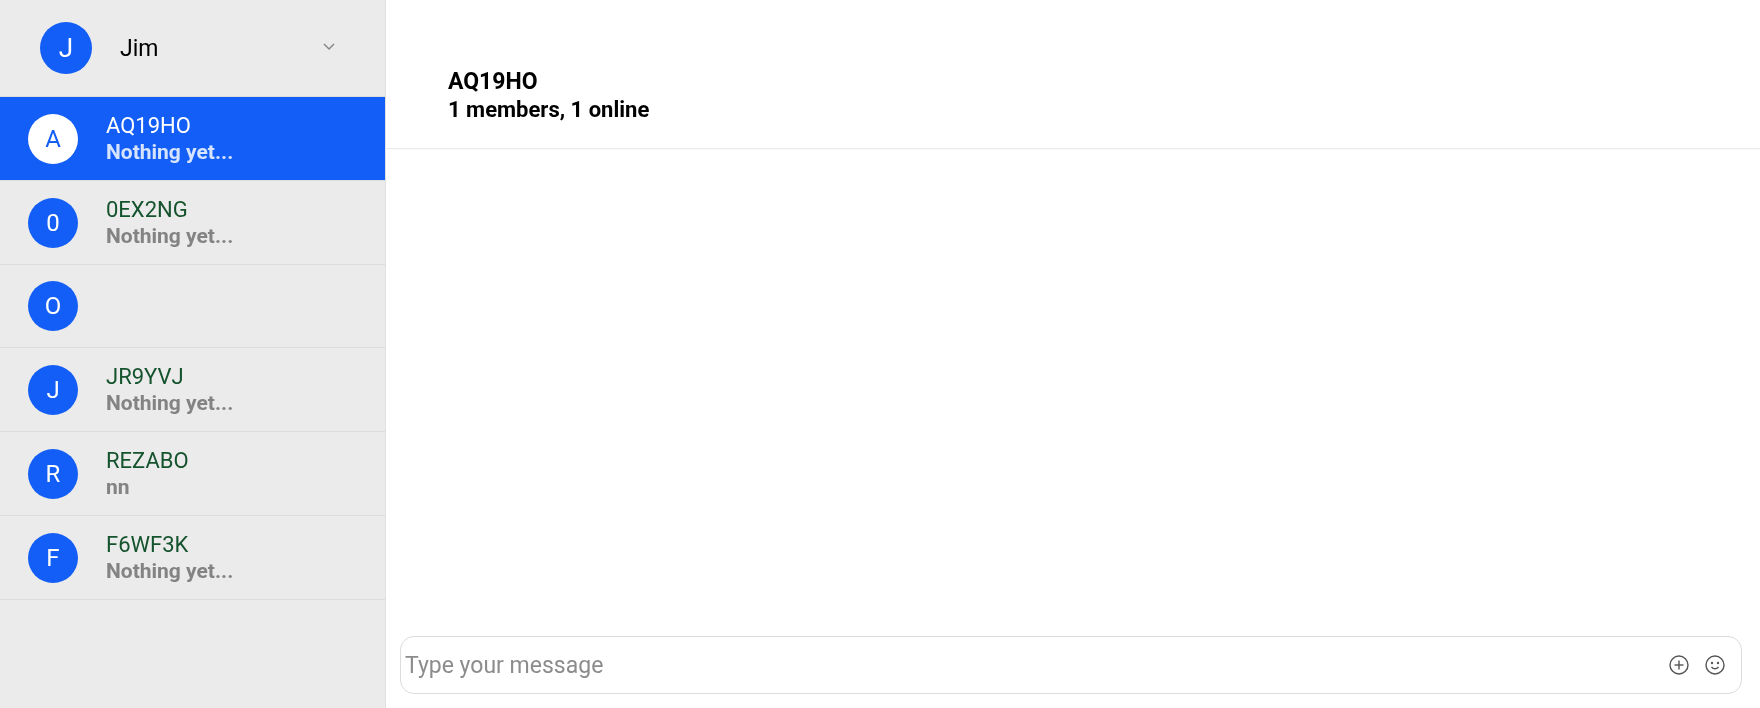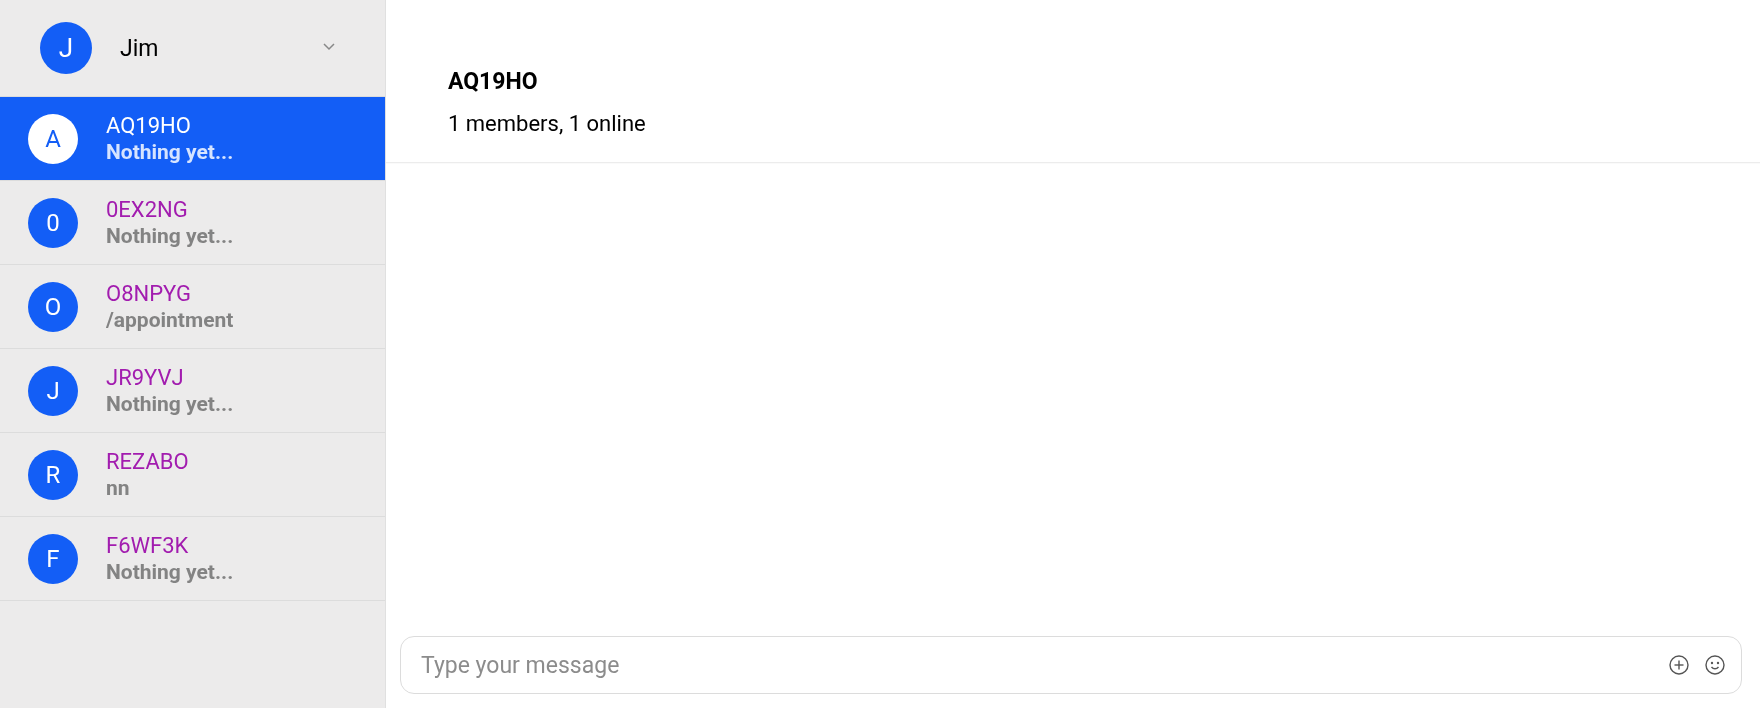--- a/index.html
+++ b/index.html
@@ -98,21 +98,21 @@
   }
   .channel-text {
     display: flex;
     flex-direction: column;
     gap: 2px;
     min-width: 0;
   }
   .channel-name {
     font-size: 22px;
     font-weight: 400;
-    color: #a21caf;
+    color: #14532d;
     white-space: nowrap;
     overflow: hidden;
     text-overflow: ellipsis;
   }
   .channel-preview {
     font-size: 21px;
     color: #838383;
     white-space: nowrap;
     overflow: hidden;
     text-overflow: ellipsis;
@@ -134,35 +134,35 @@
     border-bottom: 1px solid #ececec;
     margin-top: 40px;
     box-shadow: 0 1px 1px rgba(0,0,0,0.02);
   }
   .channel-header .title {
     font-size: 23px;
     font-weight: 700;
   }
   .channel-header .subtitle {
     font-size: 22px;
-    font-weight: 400;
-    margin-top: 16px;
+    font-weight: 700;
+    margin-top: 2px;
   }
   .conversation {
     flex: 1;
   }
   .composer-wrap {
     padding: 14px 18px 14px 14px;
   }
   .composer {
     display: flex;
     align-items: center;
     border: 1px solid #dcdcdc;
     border-radius: 14px;
-    padding: 0 14px 0 20px;
+    padding: 0 14px 0 4px;
     height: 58px;
   }
   .composer input {
     flex: 1;
     border: none;
     outline: none;
     font-size: 23px;
     color: #000;
     background: transparent;
     font-family: inherit;
@@ -216,24 +216,20 @@
           </div>
           <div class="channel-item">
             <div class="avatar">0</div>
             <div class="channel-text">
               <div class="channel-name">0EX2NG</div>
               <div class="channel-preview">Nothing yet...</div>
             </div>
           </div>
           <div class="channel-item">
             <div class="avatar">O</div>
-            <div class="channel-text">
-              <div class="channel-name">O8NPYG</div>
-              <div class="channel-preview">/appointment</div>
-            </div>
           </div>
           <div class="channel-item">
             <div class="avatar">J</div>
             <div class="channel-text">
               <div class="channel-name">JR9YVJ</div>
               <div class="channel-preview">Nothing yet...</div>
             </div>
           </div>
           <div class="channel-item">
             <div class="avatar">R</div>

